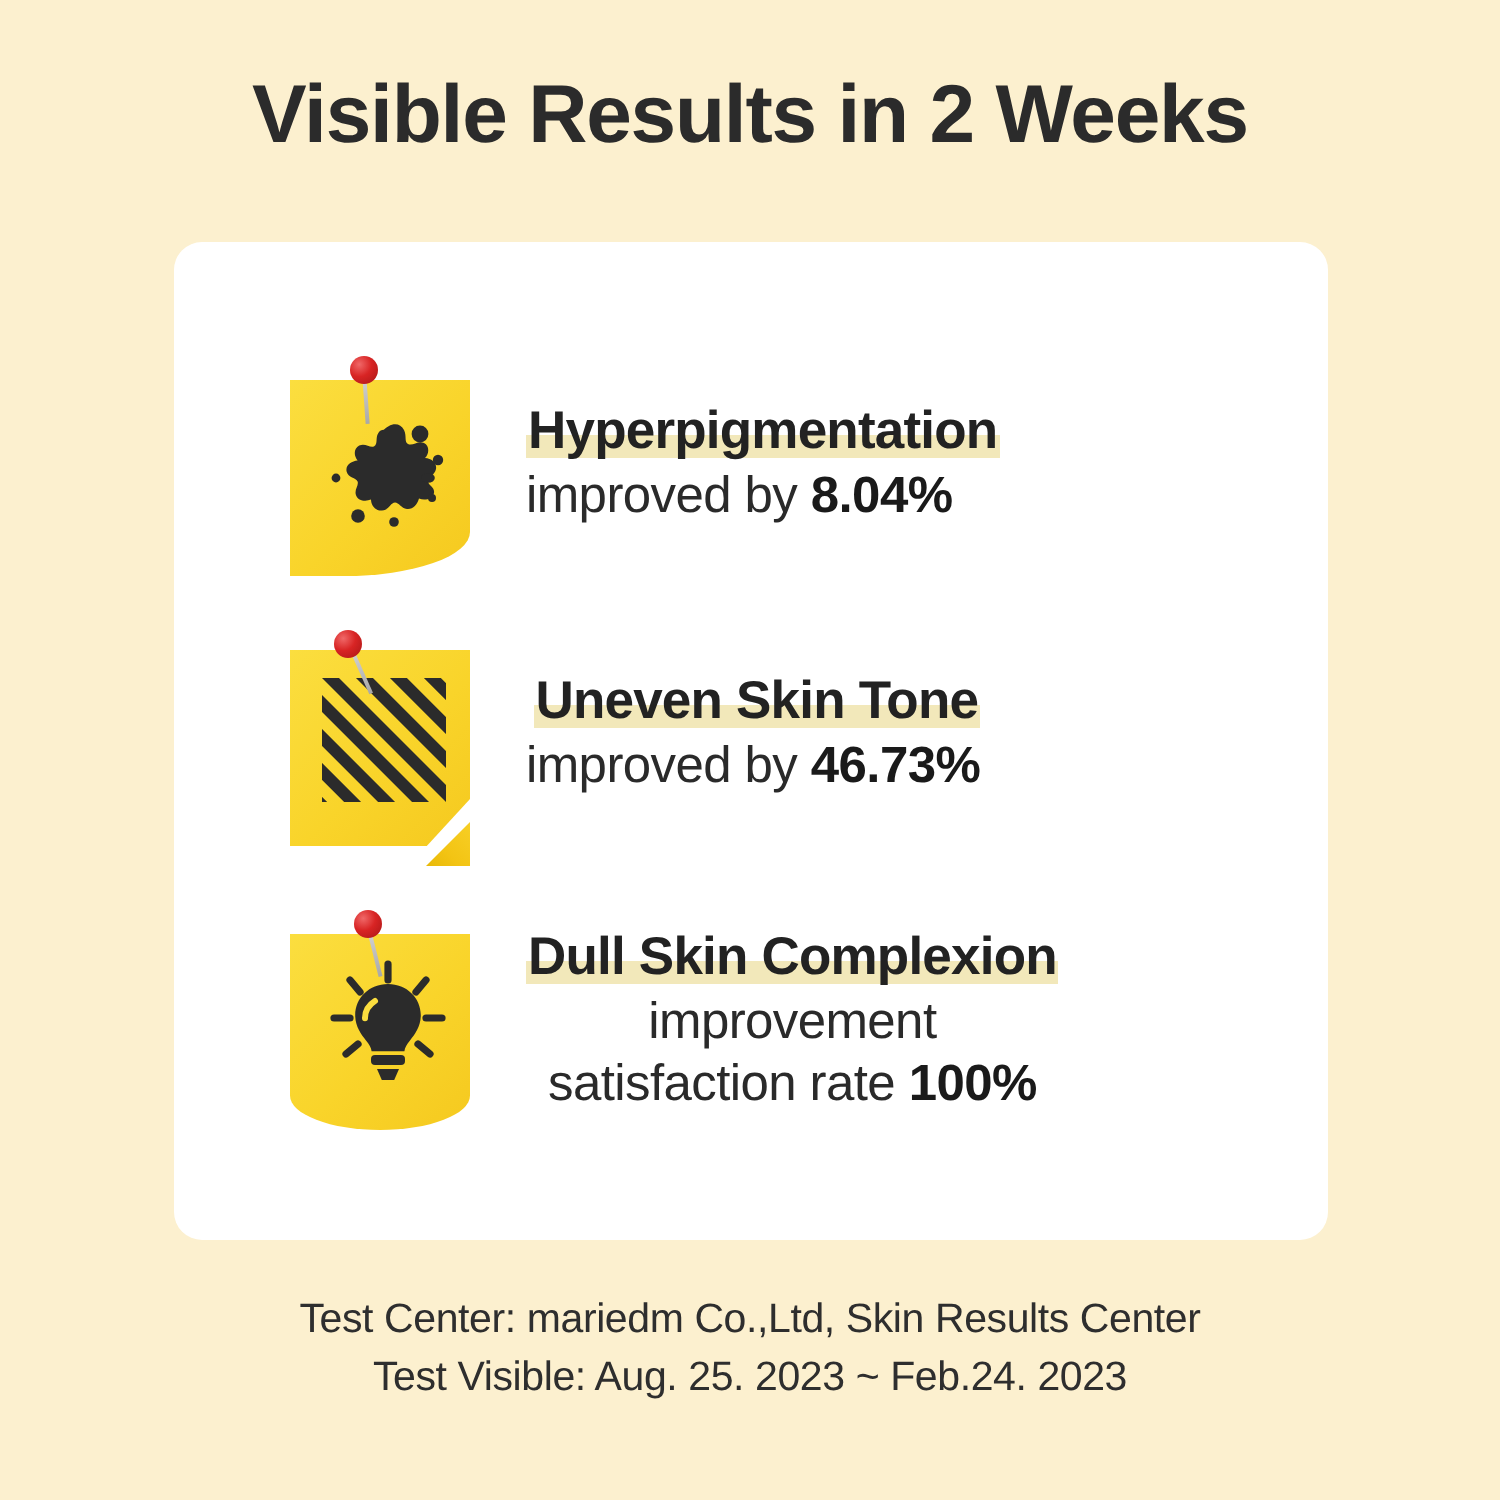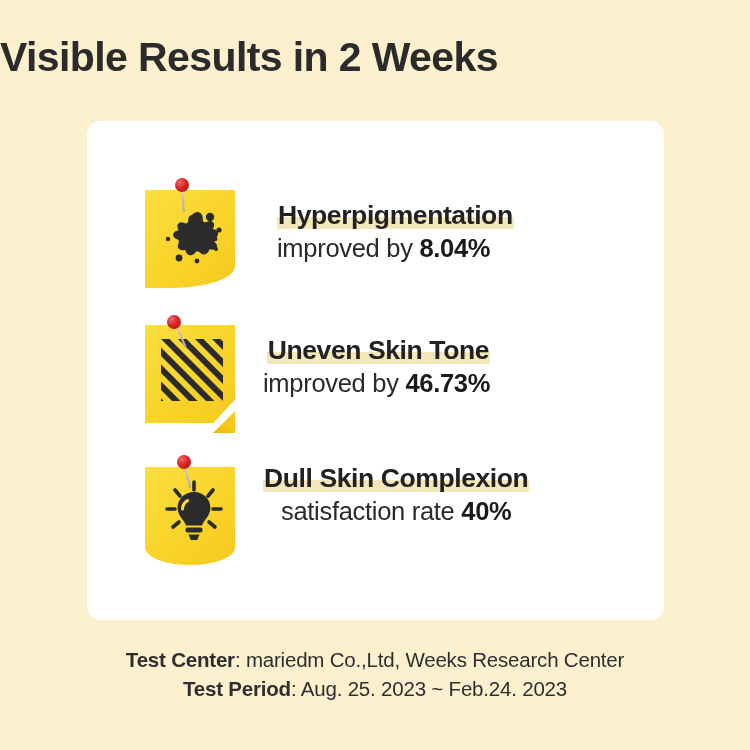--- a/index.html
+++ b/index.html
@@ -21,20 +21,21 @@
     height: 750px;
     background: #FCF0CF;
   }
 
   
   .title {
     position: absolute;
     left: 0;
     top: 34px;
     width: 750px;
+    text-align: center;
     font-size: 41px;
     font-weight: bold;
     letter-spacing: -0.6px;
     color: #2B2B2B;
     font-family: "Liberation Sans", sans-serif;
   }
 
   
   .white-card {
     position: absolute;
@@ -45,21 +46,21 @@
     background: #FFFFFF;
     border-radius: 14px;
   }
 
   
   .row {
     position: absolute;
     display: flex;
     align-items: flex-start;
   }
-  .row-1 { left: 145px; top: 178px; gap: 14px; }
+  .row-1 { left: 145px; top: 178px; }
   .row-2 { left: 145px; top: 313px; text-align: right; }
   .row-3 { left: 145px; top: 455px; }
 
   
   .note-wrap {
     position: relative;
     width: 98px;
     height: 112px;
     flex: 0 0 auto;
   }
@@ -173,21 +174,21 @@
     position: absolute;
     left: 0;
     top: 645px;
     width: 750px;
     text-align: center;
     color: #2E2E2E;
     font-size: 20.5px;
     line-height: 1.42;
     letter-spacing: -0.2px;
   }
-  .footer b { font-weight: bold; }
+  .footer b { font-weight: normal; }
 </style>
 </head>
 <body>
 
 <div id="page">
 
   <div class="title">Visible Results in 2 Weeks</div>
 
   <div class="white-card"></div>
 
@@ -271,22 +272,23 @@
           <path d="M24.5 20.5c-3.2 2-5 5.2-5 8.6" stroke="#FBDE3F" stroke-width="3" fill="none" stroke-linecap="round"></path>
           <rect x="22.5" y="47.5" width="17" height="5" rx="2" fill="#2B2B2B"></rect>
           <path d="M25.5 54.5h11l-2.4 5.5h-6.2z" fill="#2B2B2B"></path>
         </svg>
       </div>
     </div>
     <div class="text-block tb-3">
       <div class="heading-line">
         <span class="heading">Dull Skin Complexion</span>
       </div>
-      <div class="body-line"><span>satisfaction rate </span><b>40%</b></div>
+      <div class="body-line"><span>improvement</span></div>
+      <div class="body-line"><span>satisfaction rate </span><b>100%</b></div>
     </div>
   </div>
 
   <div class="footer">
-    <div><b>Test Center</b><span>: mariedm Co.,Ltd, Weeks Research Center</span></div>
-    <div><b>Test Period</b><span>: Aug. 25. 2023 ~ Feb.24. 2023</span></div>
+    <div><b>Test Center</b><span>: mariedm Co.,Ltd, Skin Results Center</span></div>
+    <div><b>Test Visible</b><span>: Aug. 25. 2023 ~ Feb.24. 2023</span></div>
   </div>
 
 </div>
 
 </body></html>

